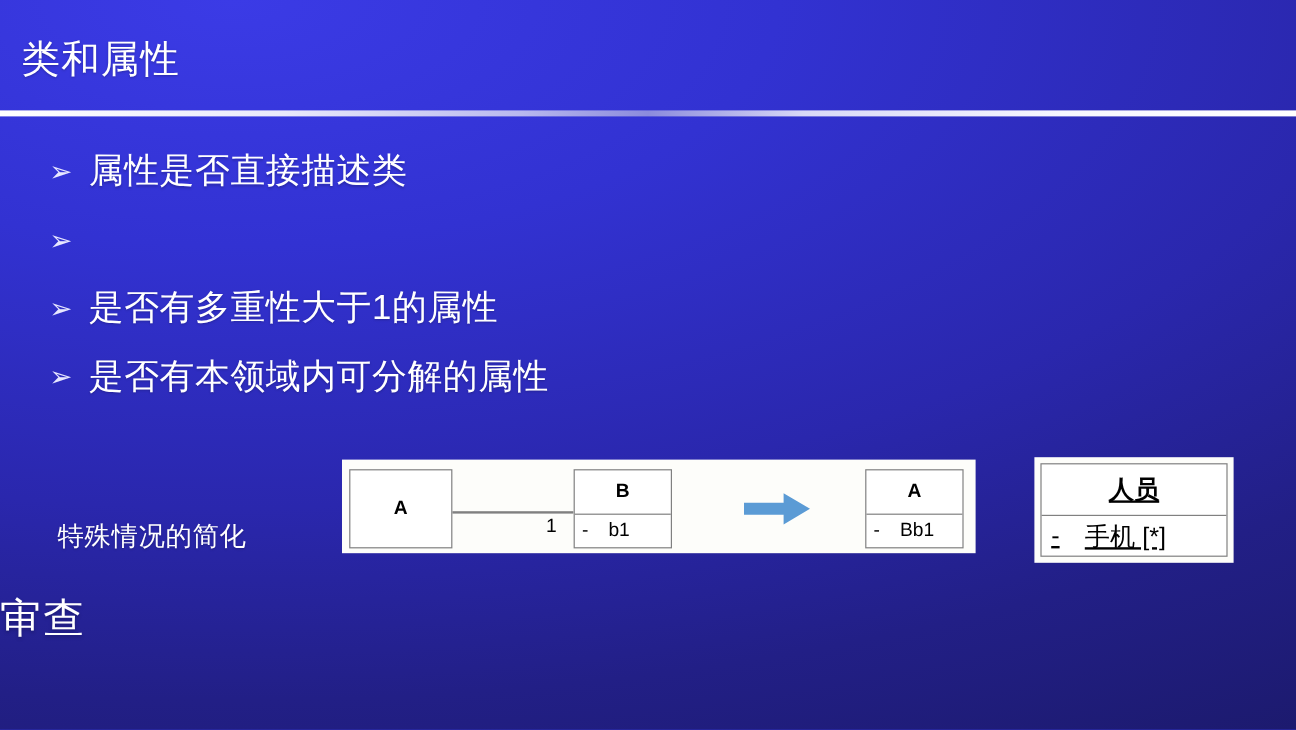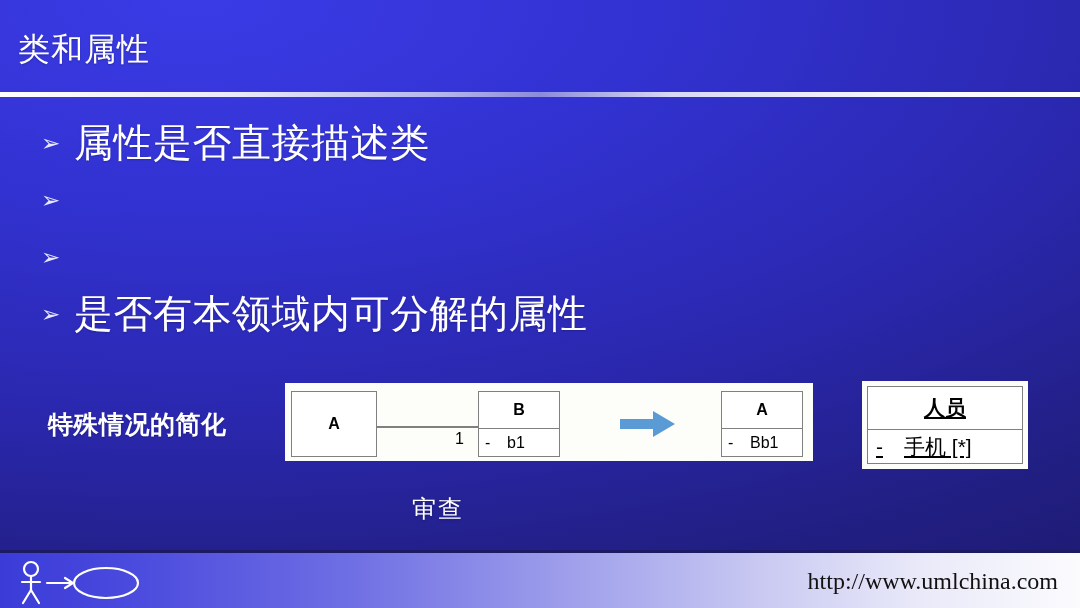--- a/index.html
+++ b/index.html
@@ -53,36 +53,35 @@
   .bullet-marker {
     width:36px;
     flex:0 0 36px;
     color:#e8e8ff;
     font-size:23px;
     line-height:34px;
     text-align:left;
     padding-left:3px;
   }
   .bullet-text {
-    font-size:39px;
+    font-size:29px;
     color:#ffffff;
     line-height:34px;
     letter-spacing:.5px;
     text-shadow:0 1px 2px rgba(0,0,0,.22);
   }
 
   
   .diagram-caption {
     position:absolute;
-    left:48px; top:408px;
-    font-size:25px;
+    left:48px; top:432px;
+    font-size:22px;
     color:#ffffff;
     letter-spacing:.5px;
     text-shadow:0 1px 2px rgba(0,0,0,.22);
-    font-weight:bold;
   }
 
   
   .panel {
     position:absolute;
     background:#fdfdfa;
   }
   .panel-main { left:285px; top:383px; width:528px; height:78px; }
   .panel-person { left:862px; top:381px; width:166px; height:88px; }
 
@@ -149,22 +148,22 @@
   .box-person { left:867px; top:386px; width:156px; height:78px;text-decoration:underline; }
   .box-person .uml-name { height:42px; font-size:21px; }
   .box-person .uml-attr { height:34px; font-size:21px; padding-left:8px; }
   .box-person .uml-attr .vis { width:28px; }
 
   
   .review {
     position:absolute;
     left:0; top:493px;
     width:876px;
-    text-align:center;
-    font-size:24px;
+    text-align:left;
+    font-size:34px;
     color:#ffffff;
     letter-spacing:2px;
     text-shadow:0 1px 3px rgba(0,0,0,.25);
   }
 
   
   .footer {
     position:absolute;
     left:0; bottom:0;
     width:1080px; height:58px;
@@ -202,20 +201,21 @@
       <span class="bullet-marker">➢</span>
       <span class="bullet-text">属性是否直接描述类</span>
     </div>
 
     <div class="bullet">
       <span class="bullet-marker">➢</span>
     </div>
 
     <div class="bullet">
       <span class="bullet-marker">➢</span>
+      <span class="bullet-text">是否有多重性大于1的属性</span>
     </div>
 
     <div class="bullet">
       <span class="bullet-marker">➢</span>
       <span class="bullet-text">是否有本领域内可分解的属性</span>
     </div>
 
   </div>
 
   <div class="diagram-caption">特殊情况的简化</div>
@@ -255,31 +255,14 @@
   <div class="uml-box box-person">
     <div class="uml-name">人员</div>
     <div class="uml-attr">
       <span class="vis">-</span>
       <span>手机 [*]</span>
     </div>
   </div>
 
   <div class="review">审查</div>
 
-  <div class="footer">
-    <div class="footer-logo">
-      <svg width="150" height="48" viewBox="0 0 150 48" xmlns="http://www.w3.org/2000/svg">
-        <g stroke="#ffffff" stroke-width="2.2" fill="none" stroke-linecap="round">
-          <circle cx="17" cy="10" r="7"></circle>
-          <line x1="17" y1="17" x2="17" y2="31"></line>
-          <line x1="8" y1="23" x2="26" y2="23"></line>
-          <line x1="17" y1="31" x2="9" y2="44"></line>
-          <line x1="17" y1="31" x2="25" y2="44"></line>
-          <line x1="33" y1="24" x2="57" y2="24"></line>
-          <polyline points="51,19 59,24 51,29"></polyline>
-          <ellipse cx="92" cy="24" rx="32" ry="15"></ellipse>
-        </g>
-      </svg>
-    </div>
-    <div class="footer-url">http://www.umlchina.com</div>
-  </div>
 
 </div>
 
 </body></html>

